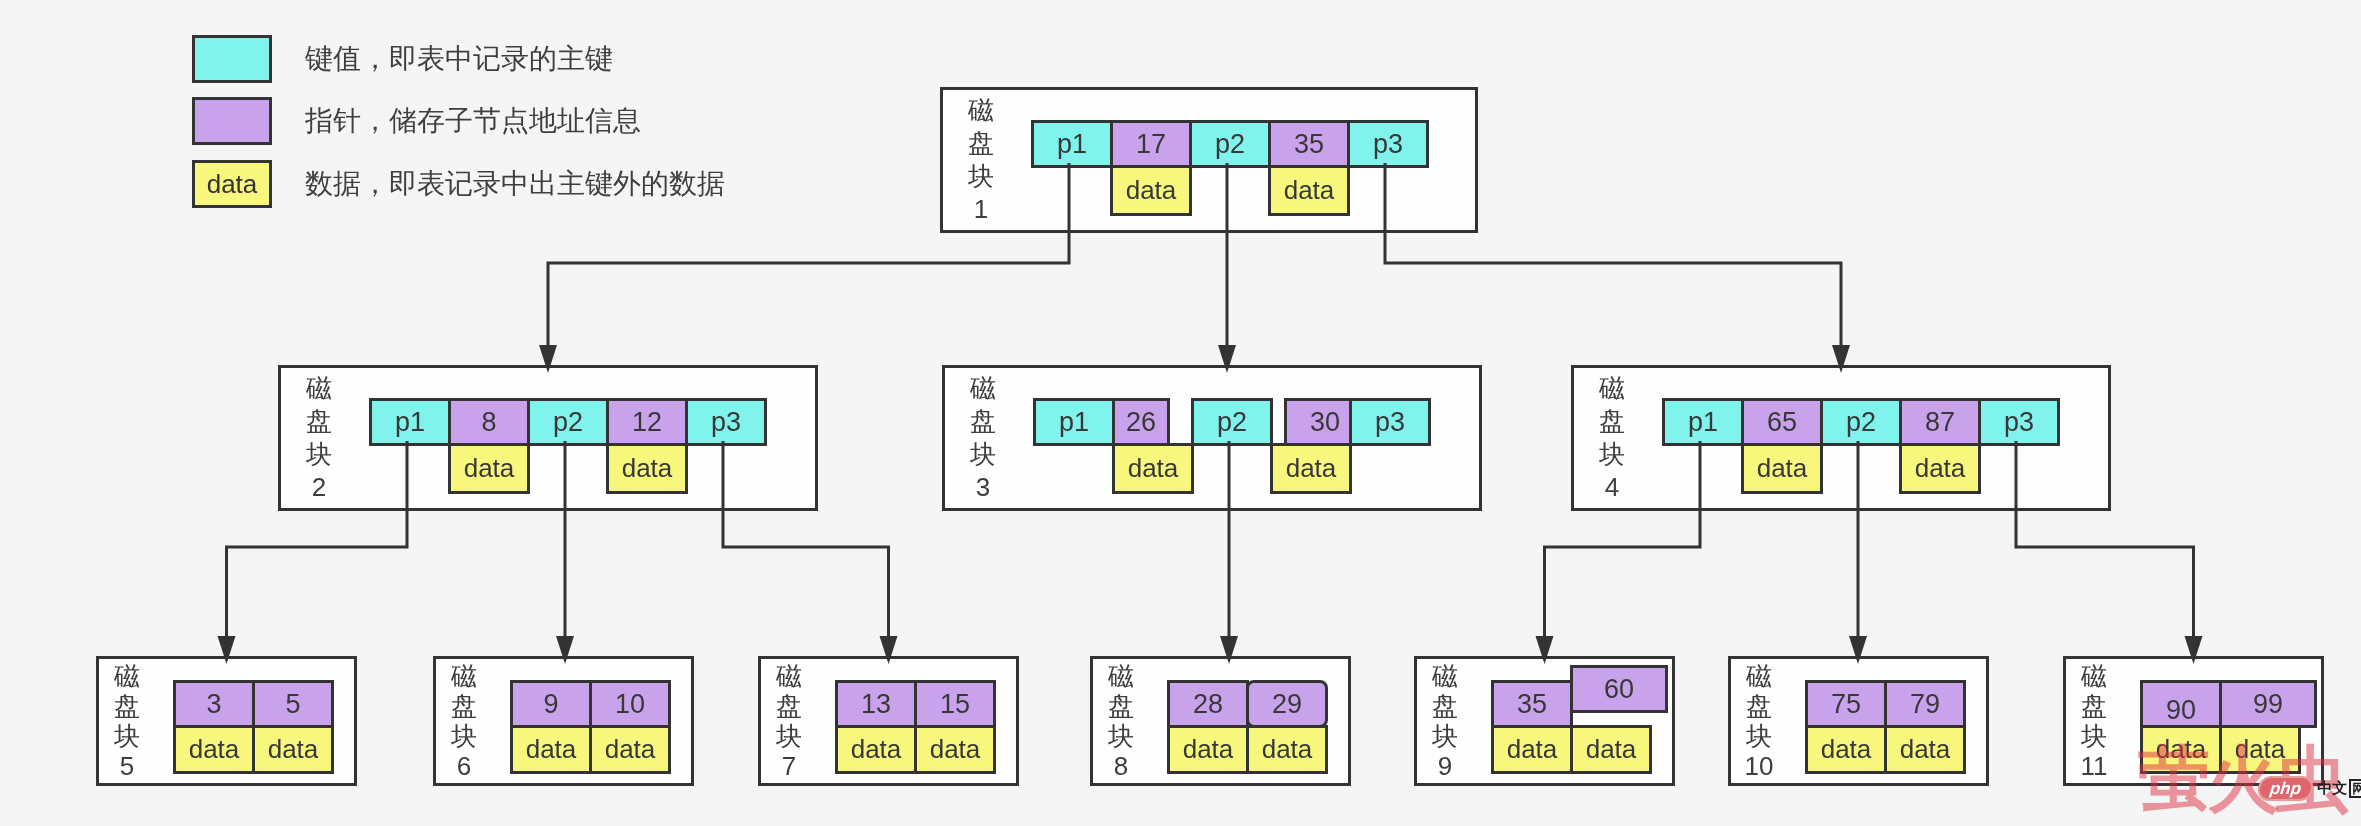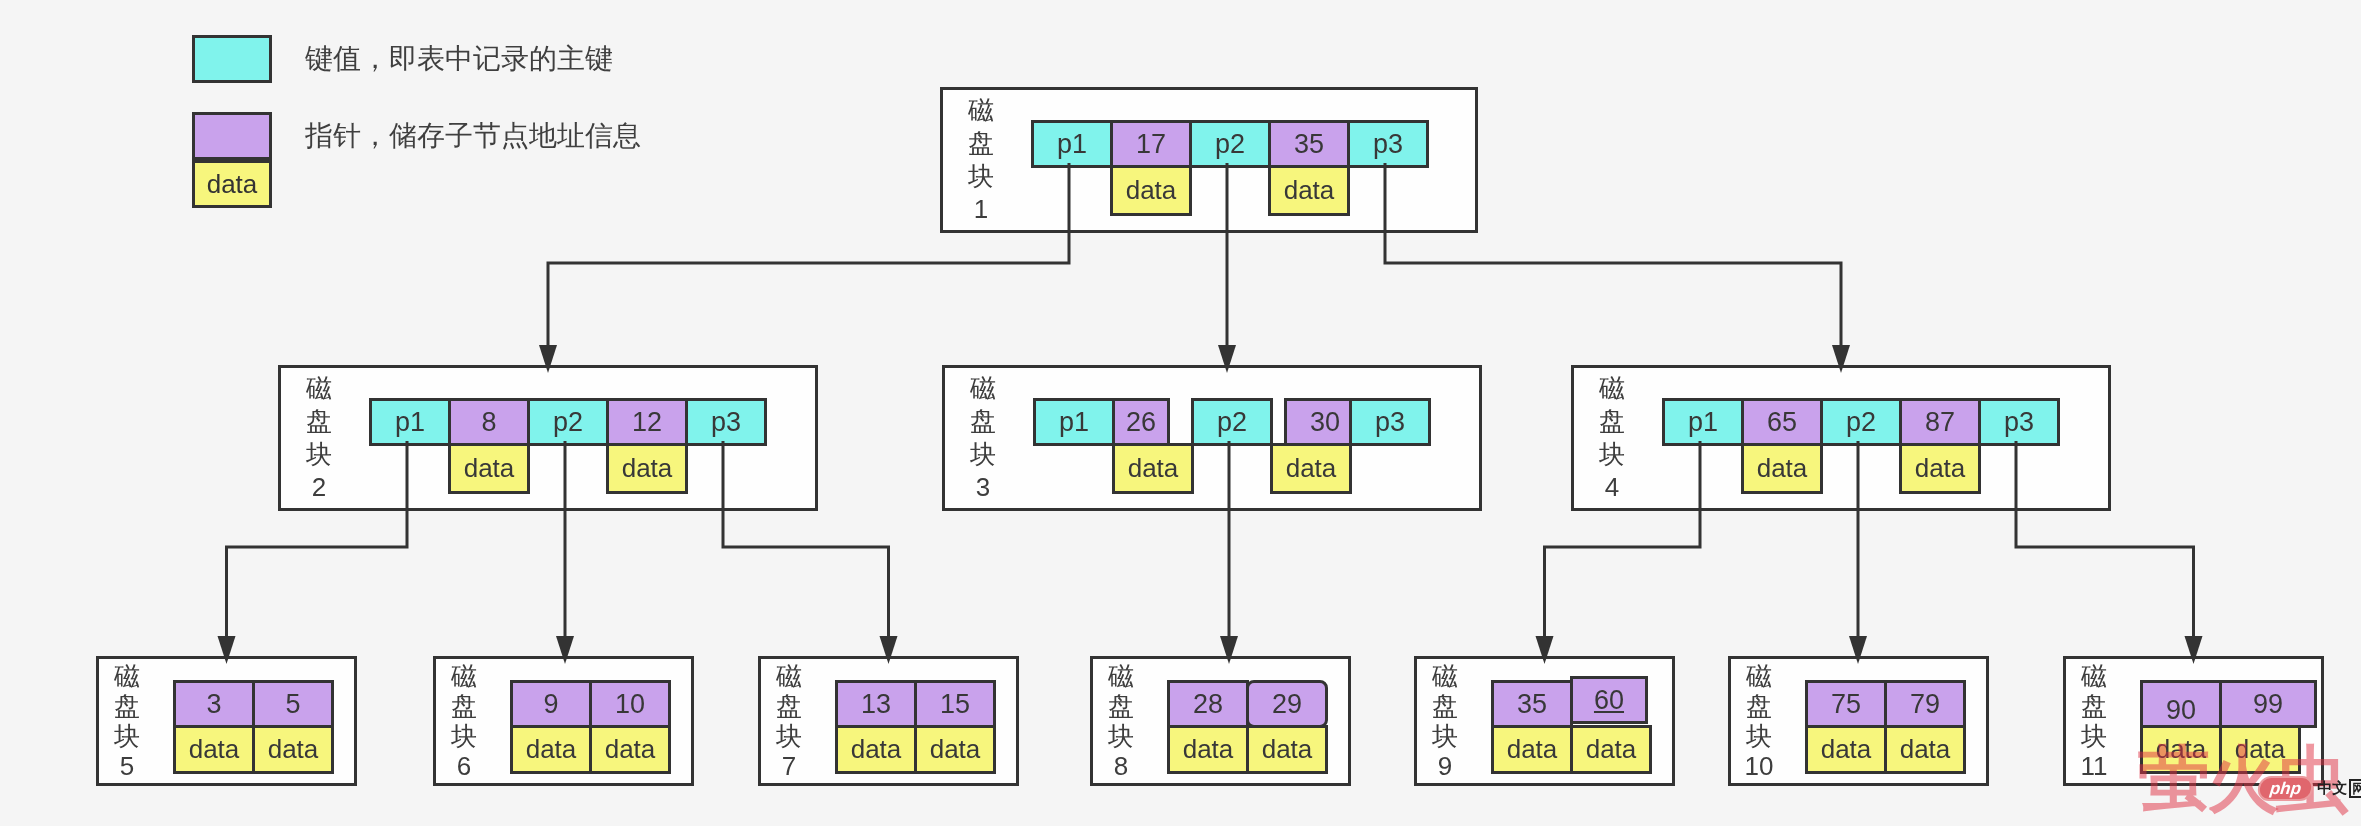--- a/index.html
+++ b/index.html
@@ -64,28 +64,29 @@
 </head>
 <body>
 
 <div class="canvas" id="canvas" style="--cyan: #80f3ec; --purple: #c9a2ec; --yellow: #f7f67d; --line: #333333; --bg: #f5f5f5; --nodefill: #fefefe;">
 
   <div>
     <div class="legend-row" style="top:35px">
       <div class="swatch sw-cyan"></div>
       <div class="legend-text">键值，即表中记录的主键</div>
     </div>
-    <div class="legend-row" style="top:112px">
+    <div class="legend-row" style="top:97px">
       <div class="swatch sw-purple"></div>
       <div class="legend-text">指针，储存子节点地址信息</div>
     </div>
     <div class="legend-row" style="top:160px">
       <div class="swatch sw-yellow">
         <span>data</span>
       </div>
+      <div class="legend-text">数据，即表记录中出主键外的数据</div>
     </div>
   </div>
 
   <div id="nodes">
       <div class="node" style="left: 940px; top: 87px; width: 538px; height: 146px;">
         <div class="vlabel" style="">
           <div>磁</div>
           <div>盘</div>
           <div>块</div>
           <div>1</div>
@@ -192,21 +193,21 @@
         <div class="cell yellow" style="left: 153px; top: 66px; width: 82px; height: 49px;">data</div>
       </div>
       <div class="node" style="left: 1414px; top: 656px; width: 261px; height: 130px;">
         <div class="vlabel leaf" style="">
           <div>磁</div>
           <div>盘</div>
           <div>块</div>
           <div>9</div>
         </div>
         <div class="cell purple" style="left: 74px; top: 21px; width: 82px; height: 48px;">35</div>
-        <div class="cell purple" style="left: 153px; top: 17px; width: 78px; height: 48px; text-decoration: underline;">60</div>
+        <div class="cell purple" style="left: 153px; top: 6px; width: 98px; height: 48px;">60</div>
         <div class="cell yellow" style="left: 74px; top: 66px; width: 82px; height: 49px;">data</div>
         <div class="cell yellow" style="left: 153px; top: 66px; width: 82px; height: 49px;">data</div>
       </div>
       <div class="node" style="left: 1728px; top: 656px; width: 261px; height: 130px;">
         <div class="vlabel leaf" style="">
           <div>磁</div>
           <div>盘</div>
           <div>块</div>
           <div>10</div>
         </div>

